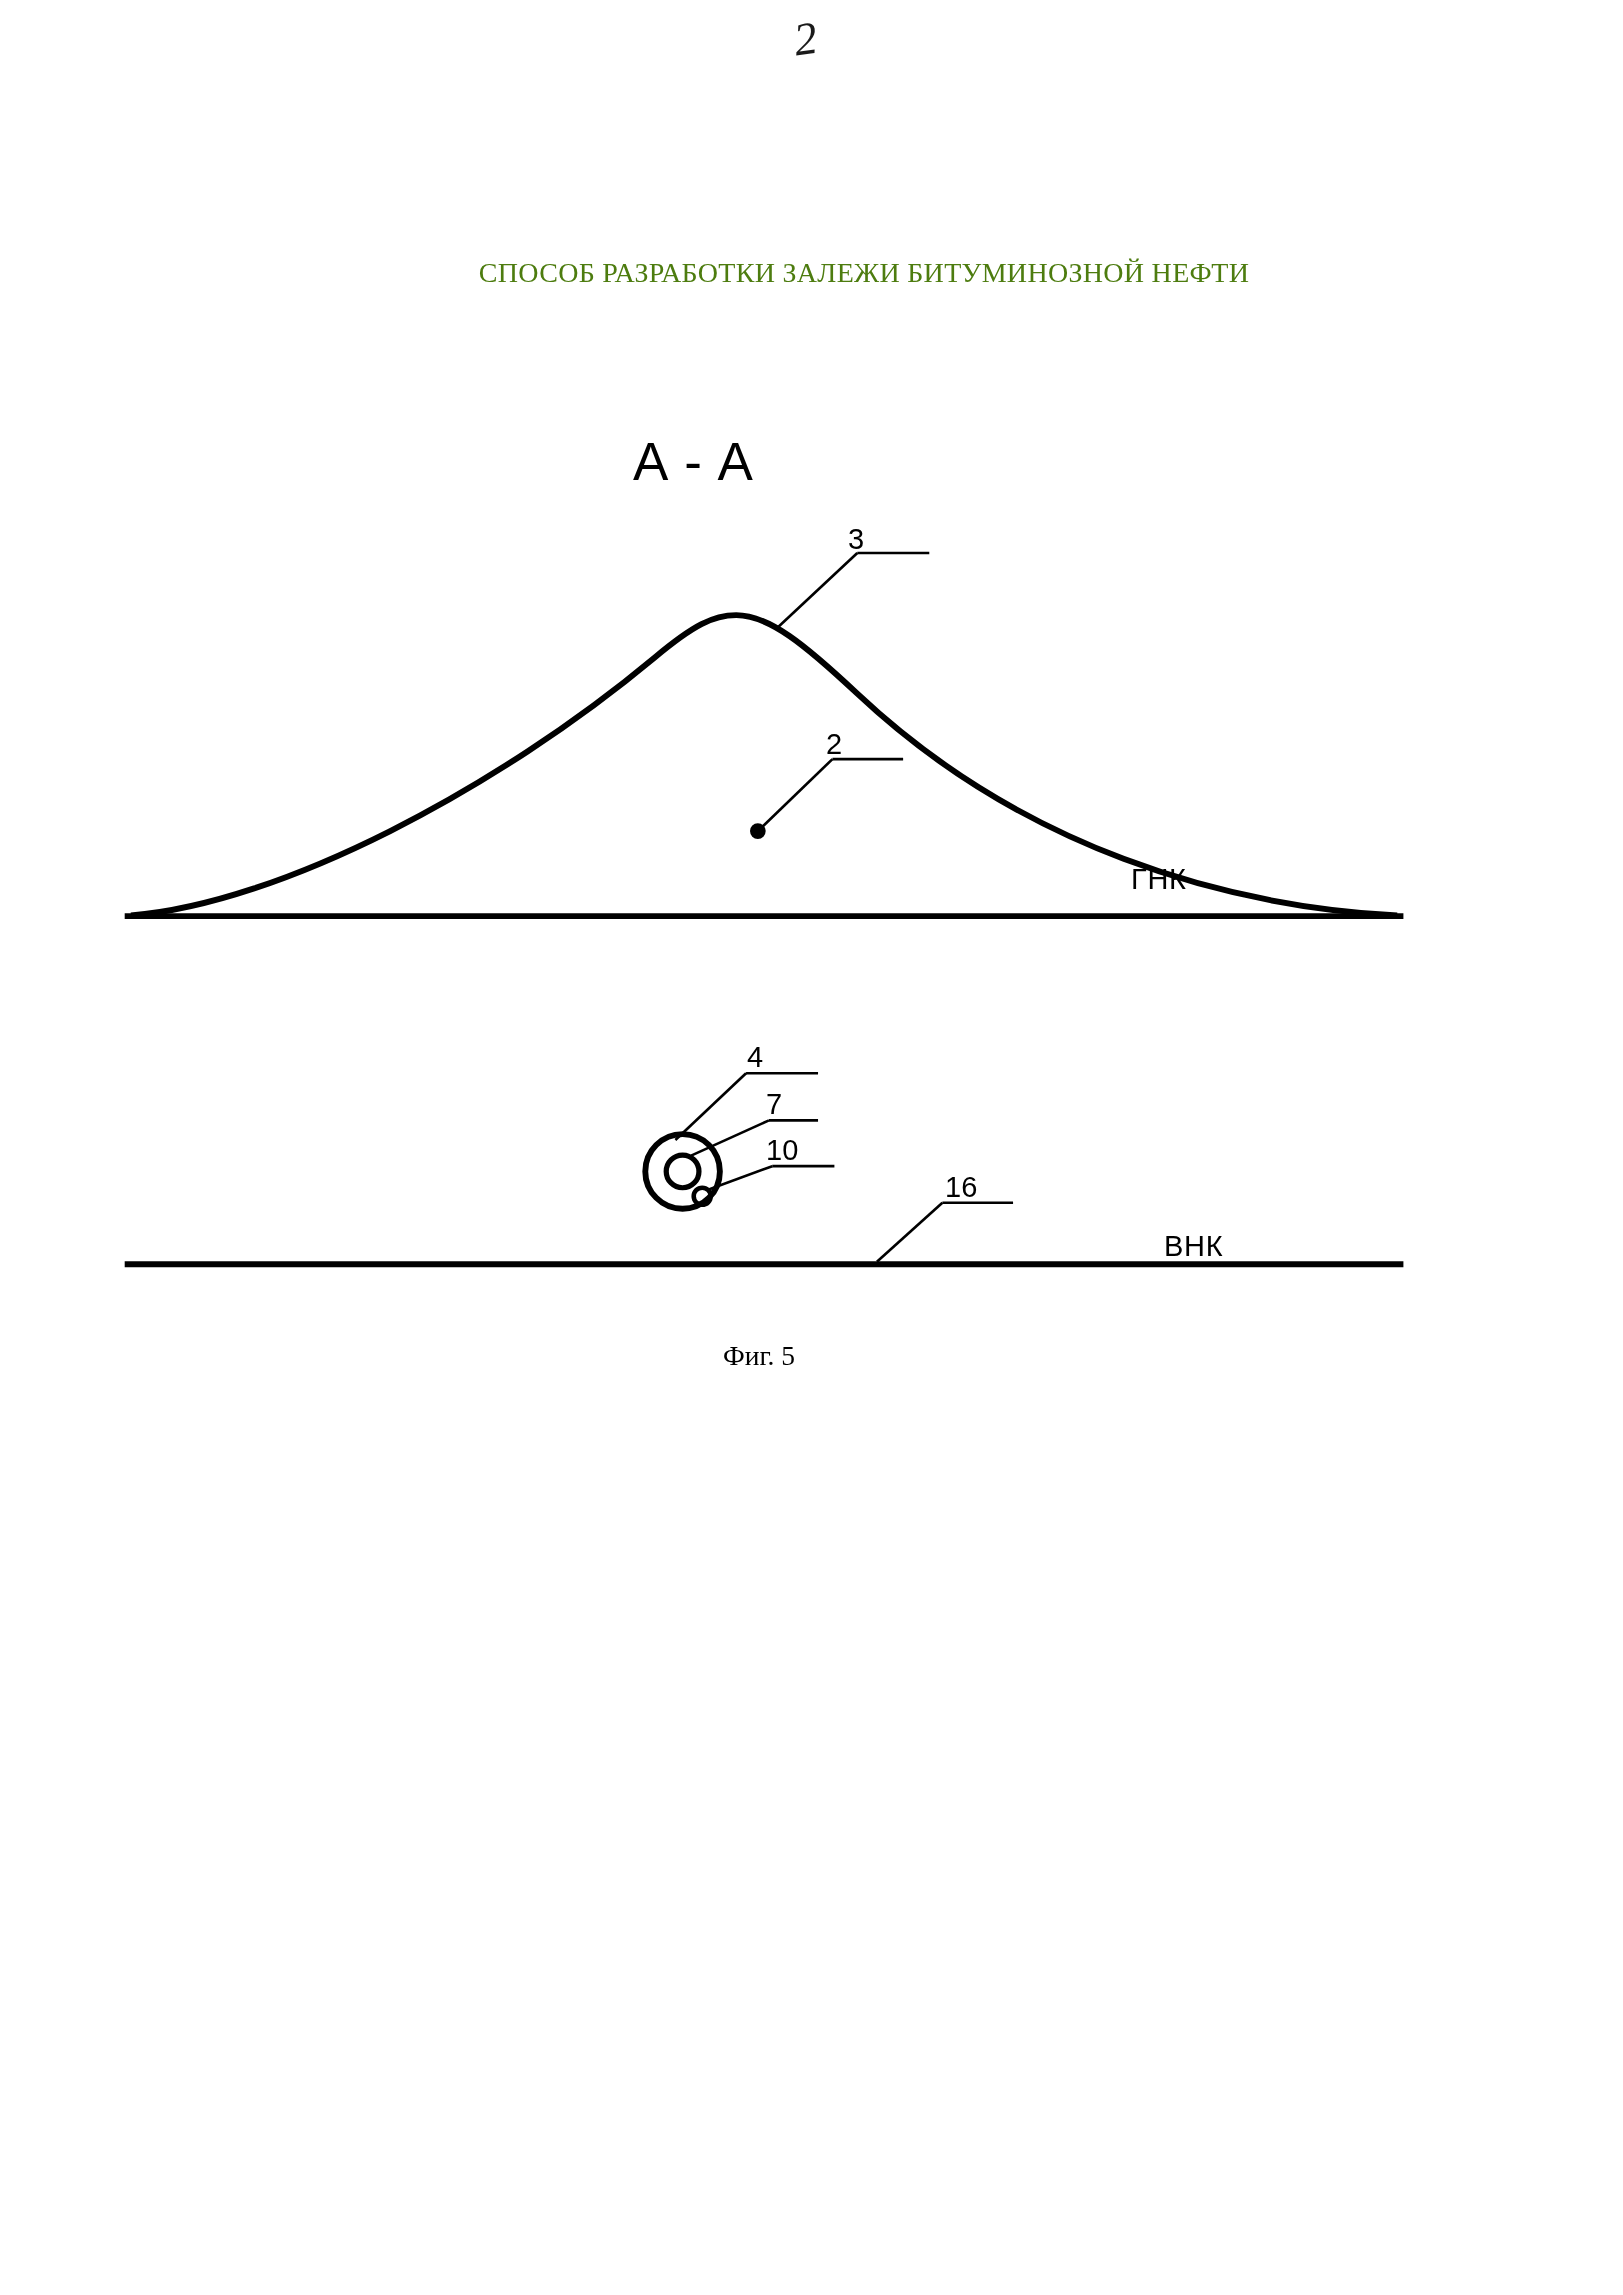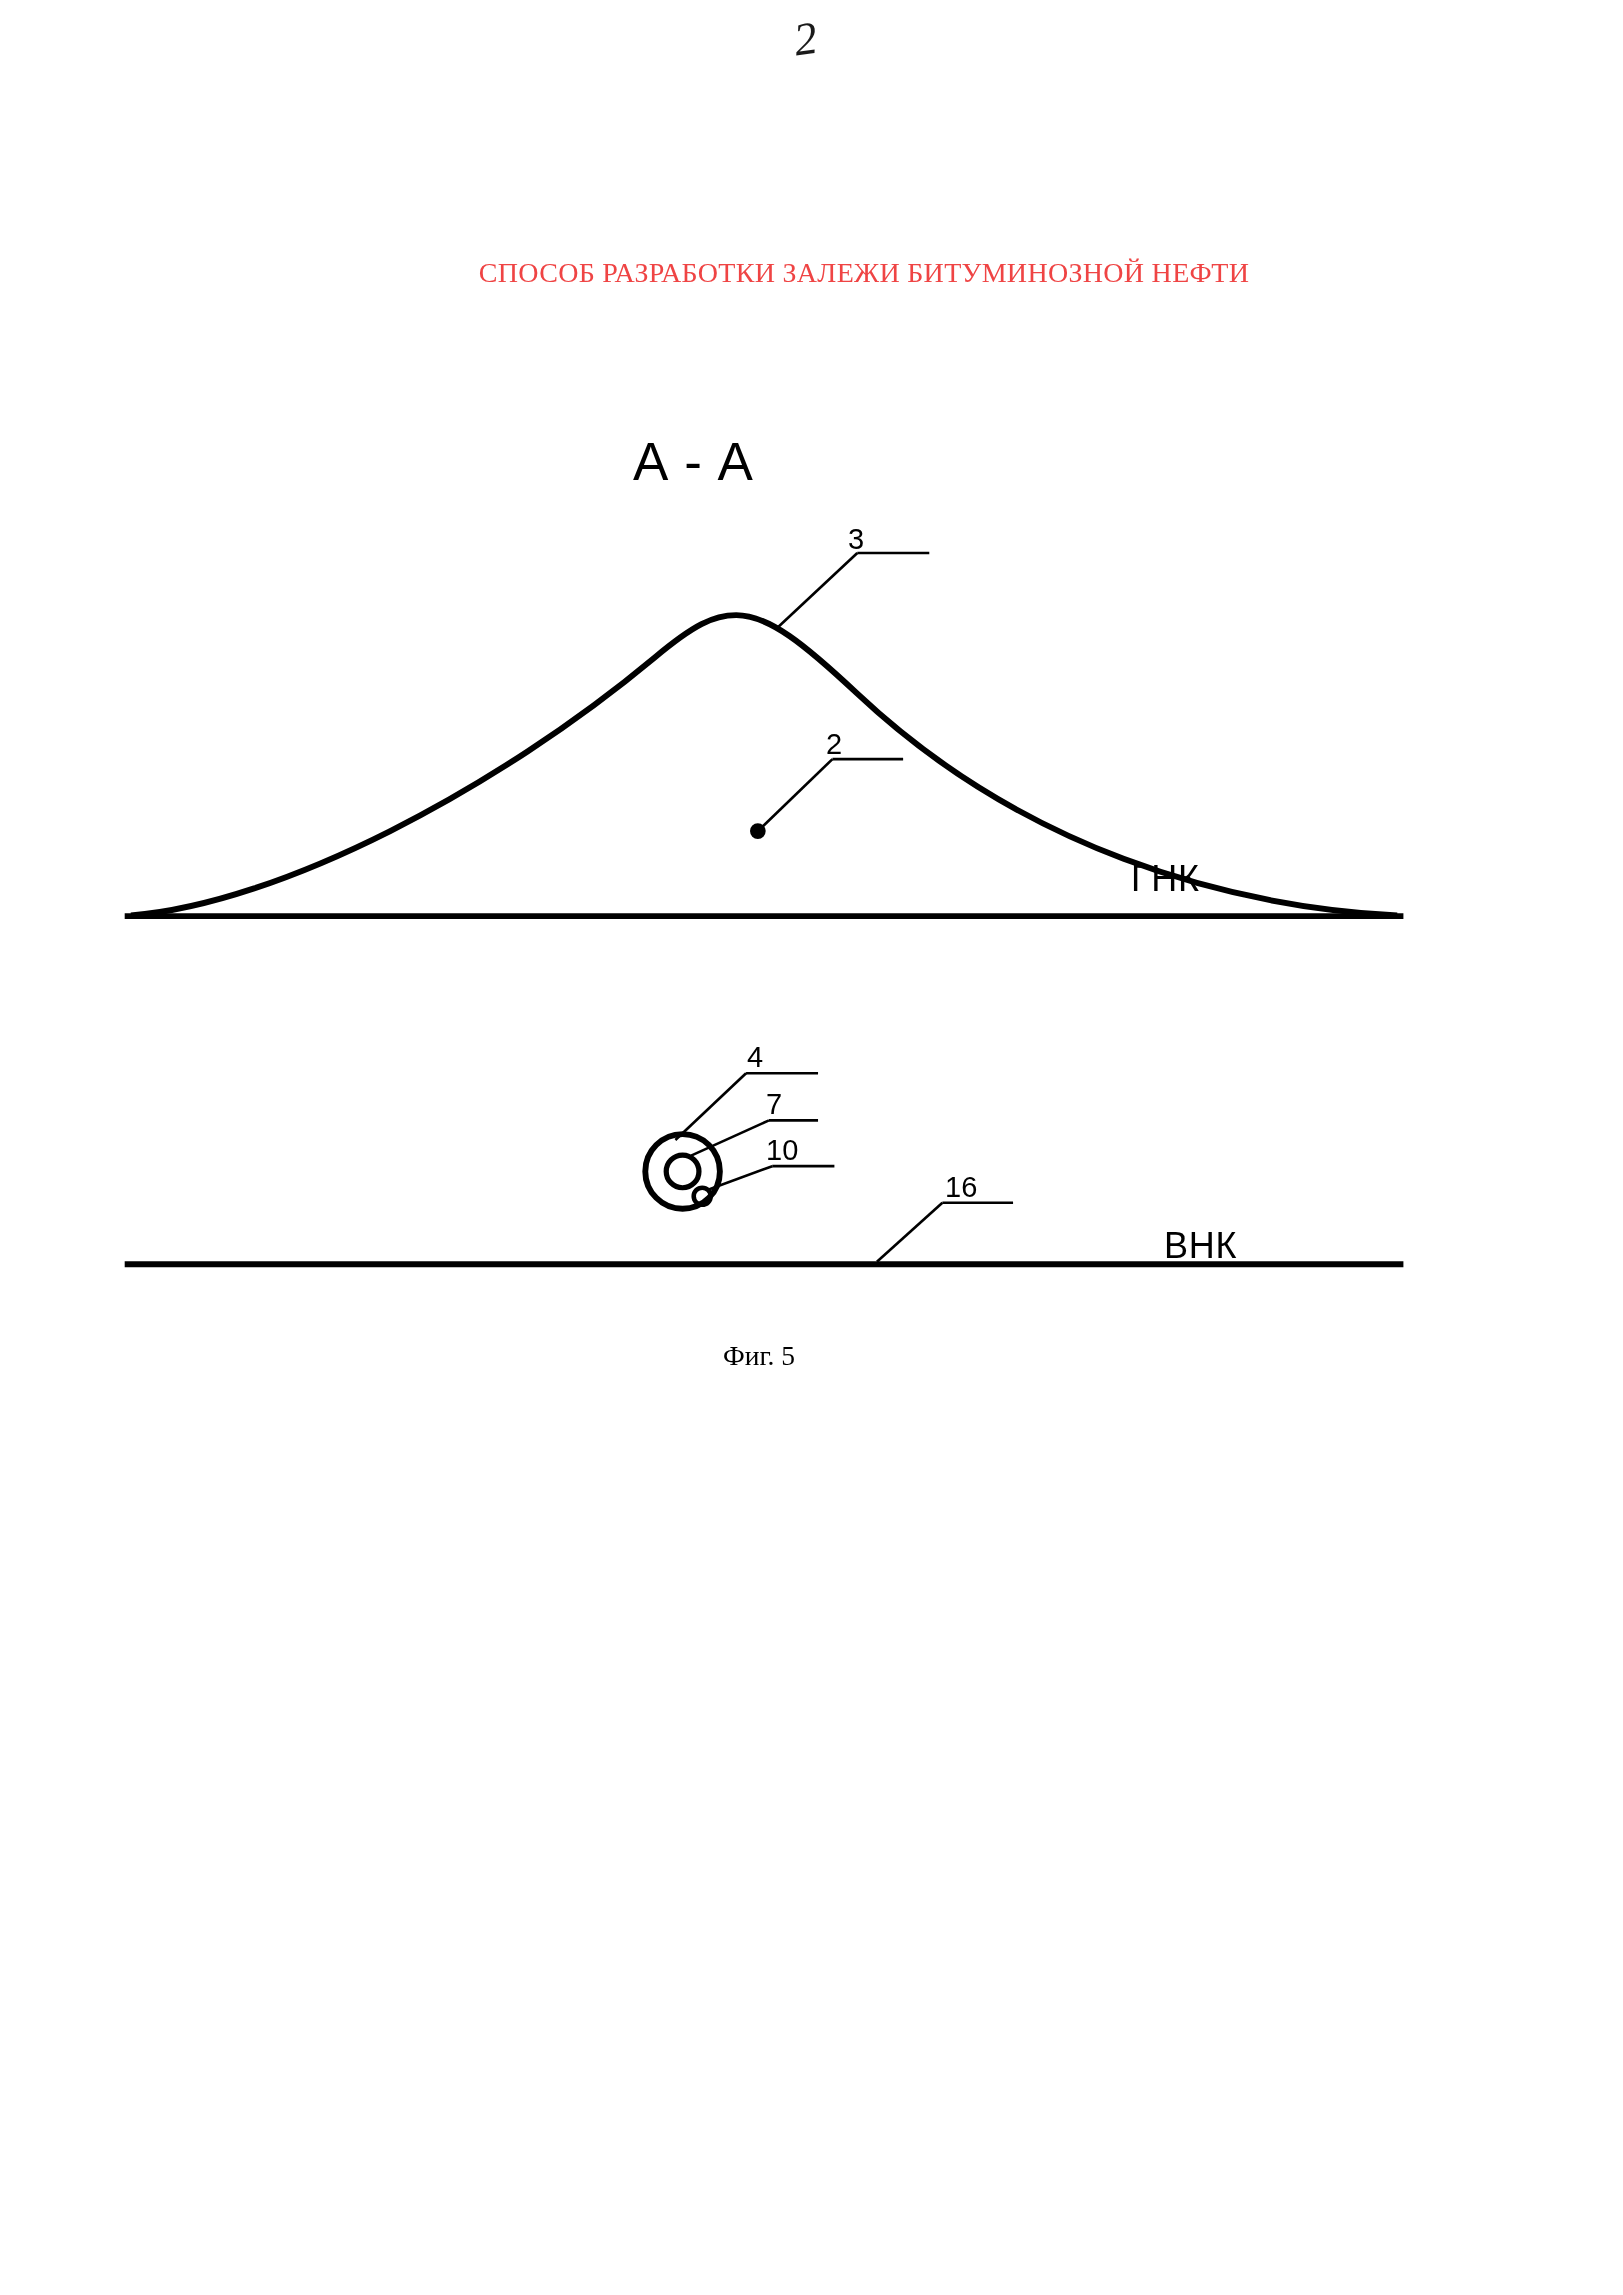--- a/index.html
+++ b/index.html
@@ -41,21 +41,21 @@
   .doc-title {
     position: absolute;
     left: 275px;
     top: 252px;
     width: 1178px;
     text-align: center;
     font-family: "Liberation Serif", serif;
     font-size: 28px;
     line-height: 41px;
     letter-spacing: 0.3px;
-    color: #ef4444;
+    color: #4d7c0f;
   }
   .doc-title .line2 {
     display: block;
     padding-left: 59px;
   }
 
   .section-label {
     position: absolute;
     left: 576px;
     top: 432px;
@@ -93,21 +93,21 @@
     position: absolute;
     font-family: "Liberation Sans", sans-serif;
     color: #000;
     white-space: nowrap;
   }
   .lbl-num {
     font-size: 29px;
     line-height: 30px;
   }
   .lbl-contact {
-    font-size: 36px;
+    font-size: 29px;
     line-height: 30px;
     letter-spacing: 0.7px;
   }
 </style>
 </head>
 <body>
 
 <div class="page">
 
   <div class="page-number">2</div>

